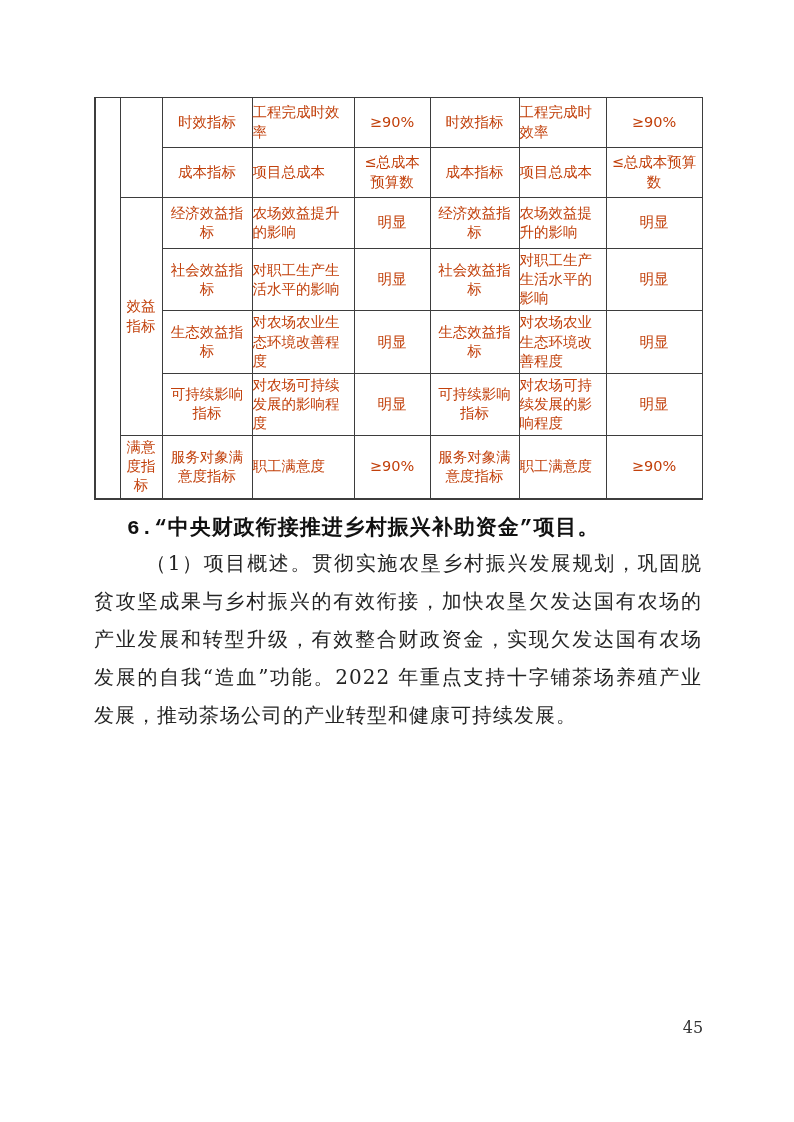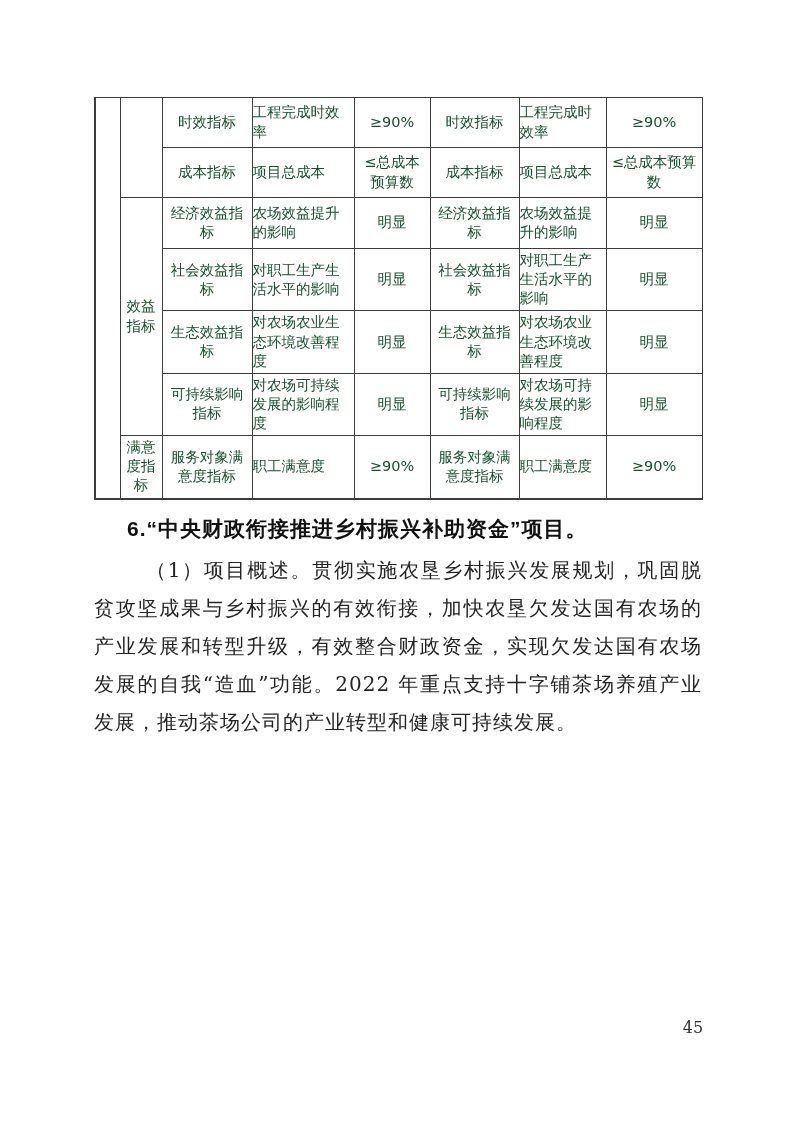--- a/index.html
+++ b/index.html
@@ -18,45 +18,44 @@
     position: absolute;
     left: 94px;
     top: 97px;
     width: 608px;
   }
   table.perf {
     border-collapse: collapse;
     table-layout: fixed;
     width: 607px;
     font-family: "DejaVu Sans", "Liberation Sans", sans-serif;
-    color: #14532d;
+    color: #c2410c;
   }
   table.perf td {
     border: 1px solid #3d3d3d;
     font-size: 14.5px;
     line-height: 1.32;
     text-align: center;
     vertical-align: middle;
     padding: 2px 3px;
     word-break: break-all;
   }
   table.perf { border-left: 2px solid #3d3d3d; border-bottom: 2px solid #3d3d3d; }
   table.perf td.al { text-align: left; padding-left: 0; }
   .heading {
     margin-top: 14px;
     padding-left: 33px;
-    font-family: Liberation Sans, sans-serif;
+    font-family: Liberation Mono, monospace;
     font-weight: bold;
     font-size: 21px;
     line-height: 30px;
     letter-spacing: 1px;
     color: #111111;
   }
   .body-para {
-    margin-top: 7px;
     font-size: 20px;
     line-height: 38px;
     letter-spacing: 1px;
     text-align: justify;
     text-indent: 52px;
     color: #242424;
     word-break: break-all;
   }
   .page-number {
     position: absolute;

